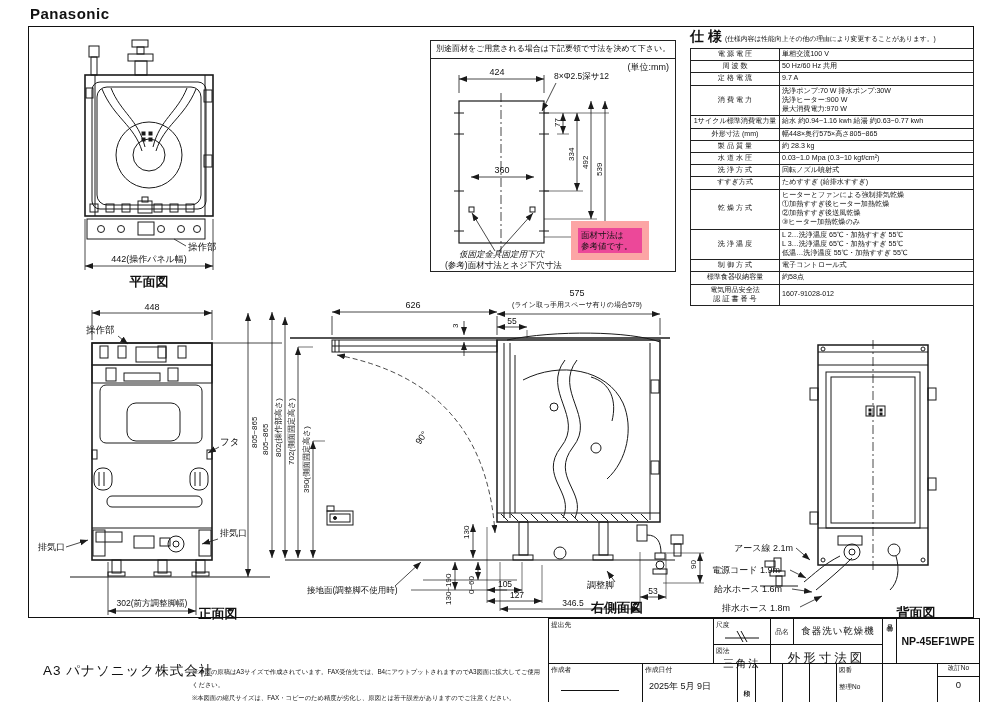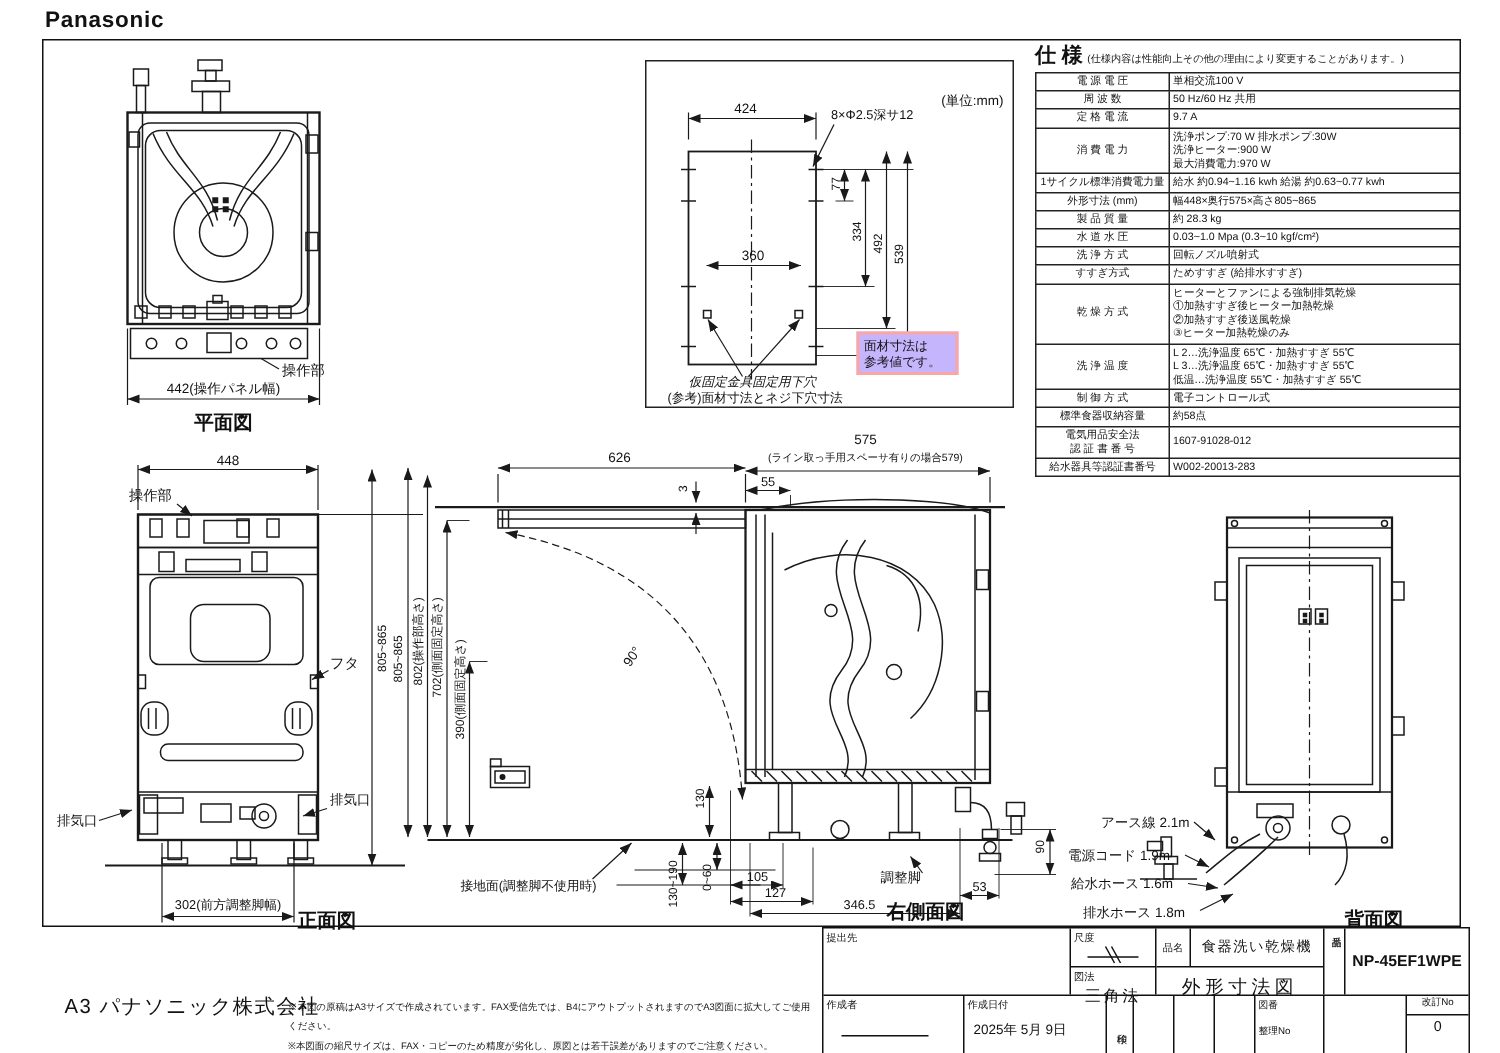--- a/index.html
+++ b/index.html
@@ -12,22 +12,22 @@
   svg text{font-family:"Liberation Sans",sans-serif;fill:#111;stroke:none;}
   .mid{text-anchor:middle;}
   .t7{font-size:7px;}.t8{font-size:8px;}.t85{font-size:8.5px;}.t9{font-size:9px;}
   .t95{font-size:9.5px;}.t13b{font-size:13px;font-weight:bold;}
   
   #panelbox{left:430px;top:40px;width:244px;height:230px;border:1.2px solid #222;}
   #panelbox .hd{height:15px;border-bottom:1px solid #222;font-size:8px;text-align:center;padding-top:2px;white-space:nowrap;overflow:hidden;}
   #panelbox .unit{position:absolute;right:6px;top:20px;font-size:9px;}
   #panelbox .lbl1{position:absolute;left:28px;top:208px;font-size:8.5px;font-style:italic;}
   #panelbox .lbl2{position:absolute;left:14px;top:219px;font-size:8.5px;}
-  #panelbox .refnote{position:absolute;left:140px;top:180px;width:58px;border:2px solid #fca5a5;
-      font-size:8.5px;padding:2px 3px;white-space:pre-line;line-height:1.25;background:#c4b5fd;}
+  #panelbox .refnote{position:absolute;left:140px;top:180px;width:58px;border:7px solid #fca5a5;
+      font-size:8.5px;padding:2px 3px;white-space:pre-line;line-height:1.25;background:#ec4899;}
   
   #spec{left:690px;top:28px;width:284px;}
   #spec .hd{font-size:8.5px;white-space:nowrap;}
   #spec .hd .big{font-size:14px;margin-right:3px;font-weight:bold;}
   #spec .hd .note{font-size:6.8px;}
   #spec table{border-collapse:collapse;width:100%;margin-top:2px;}
   #spec td{border:1px solid #222;font-size:7.1px;line-height:1.3;padding:1px 2px;vertical-align:middle;}
   #spec td.sl{width:84px;text-align:center;white-space:pre-line;}
   #spec td.sv{white-space:pre-line;}
   
@@ -114,20 +114,21 @@
       <line x1="47" y1="186" x2="47" y2="237"></line>
         <line x1="175" y1="186" x2="175" y2="237"></line>
       <line x1="47" y1="233" x2="175" y2="233" marker-start="url(#as)" marker-end="url(#ae)"></line>
     </g>
     <text class="t95" x="150" y="217">操作部</text>
     <text class="t9 mid" x="111" y="229">442(操作パネル幅)</text>
     <text class="t13b mid" x="111" y="253">平面図</text>
   </svg>
 
   <div id="panelbox" class="abs">
+    <div class="hd">別途面材をご用意される場合は下記要領で寸法を決めて下さい。</div>
     <div class="unit">(単位:mm)</div>
     <svg class="abs" style="left:0;top:0" width="244" height="230" viewBox="0 0 244 230">
       <g stroke="#1a1a1a" fill="none" stroke-width="1">
         <rect x="28" y="60" width="85" height="142" stroke-width="1.2"></rect>
         <line x1="70" y1="52" x2="70" y2="212" stroke-dasharray="9,3,2,3" stroke-width="0.8"></line>
         <line x1="23" y1="72" x2="33" y2="72"></line>
           <line x1="108" y1="72" x2="118" y2="72"></line>
         <line x1="23" y1="93" x2="33" y2="93"></line>
           <line x1="108" y1="93" x2="118" y2="93"></line>
         <line x1="23" y1="150" x2="33" y2="150"></line>
@@ -235,24 +236,20 @@
             <td class="sv">電子コントロール式</td>
           </tr>
           <tr>
             <td class="sl">標準食器収納容量</td>
             <td class="sv">約58点</td>
           </tr>
           <tr>
             <td class="sl">電気用品安全法
 認 証 書 番 号</td>
             <td class="sv">1607-91028-012</td>
-          </tr>
-          <tr>
-            <td class="sl">給水器具等認証書番号</td>
-            <td class="sv">W002-20013-283</td>
           </tr>
       </tbody>
     </table>
   </div>
 
   <svg class="abs" style="left:30px;top:300px" width="262" height="330" viewBox="0 0 262 330">
     <g stroke="#1a1a1a" fill="none" stroke-width="1">
       <rect x="62" y="43" width="120" height="217" stroke-width="1.6"></rect>
       <rect x="62" y="43" width="120" height="22"></rect>
       <rect x="70" y="46" width="8" height="12"></rect>

